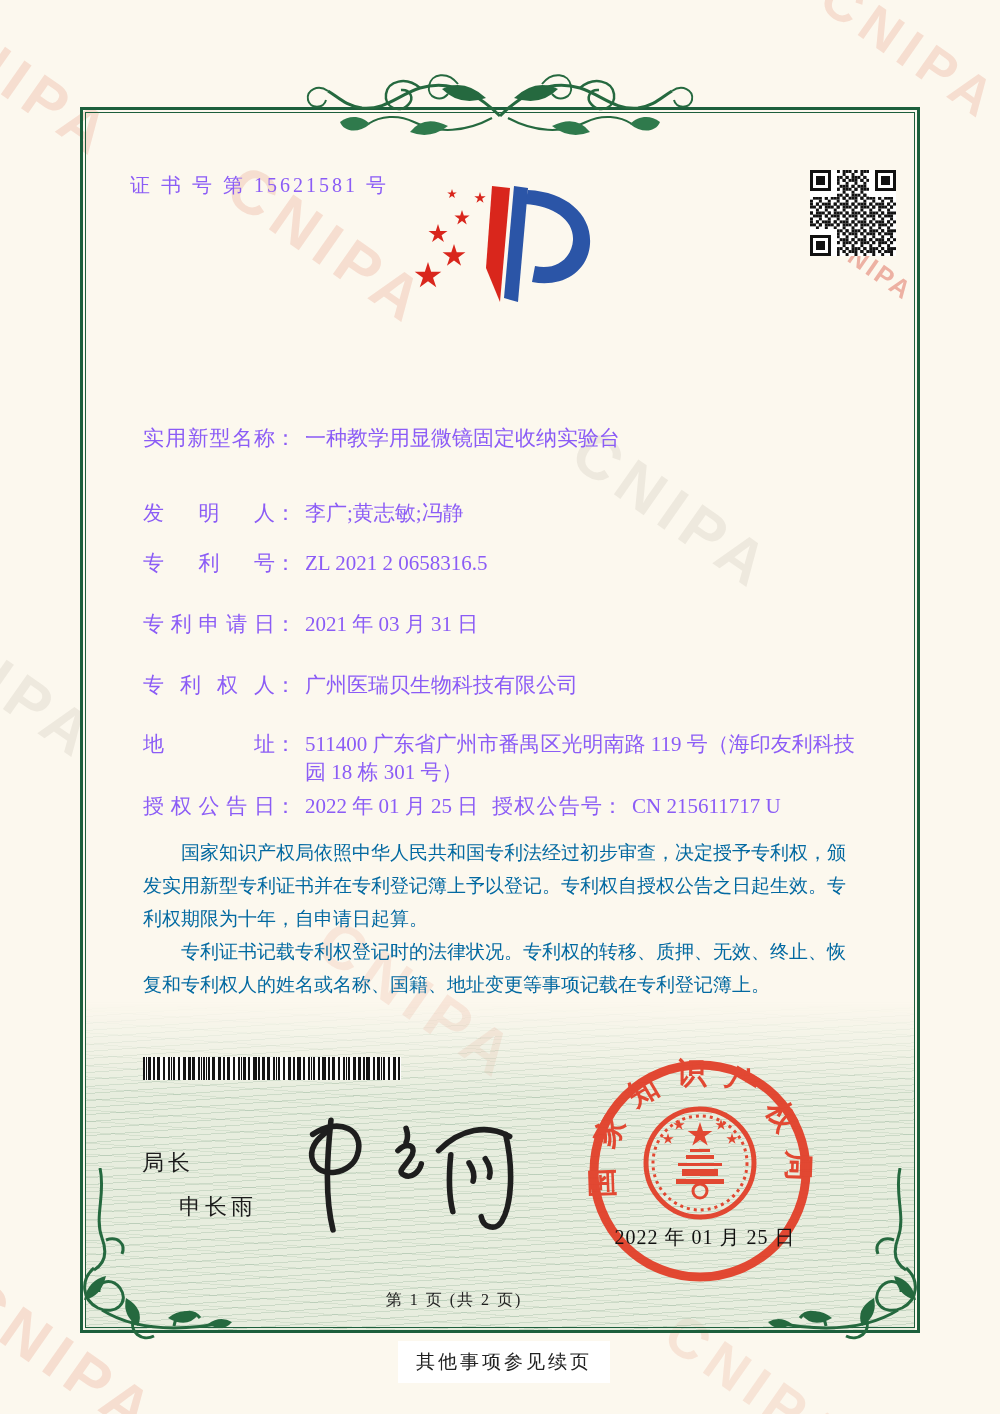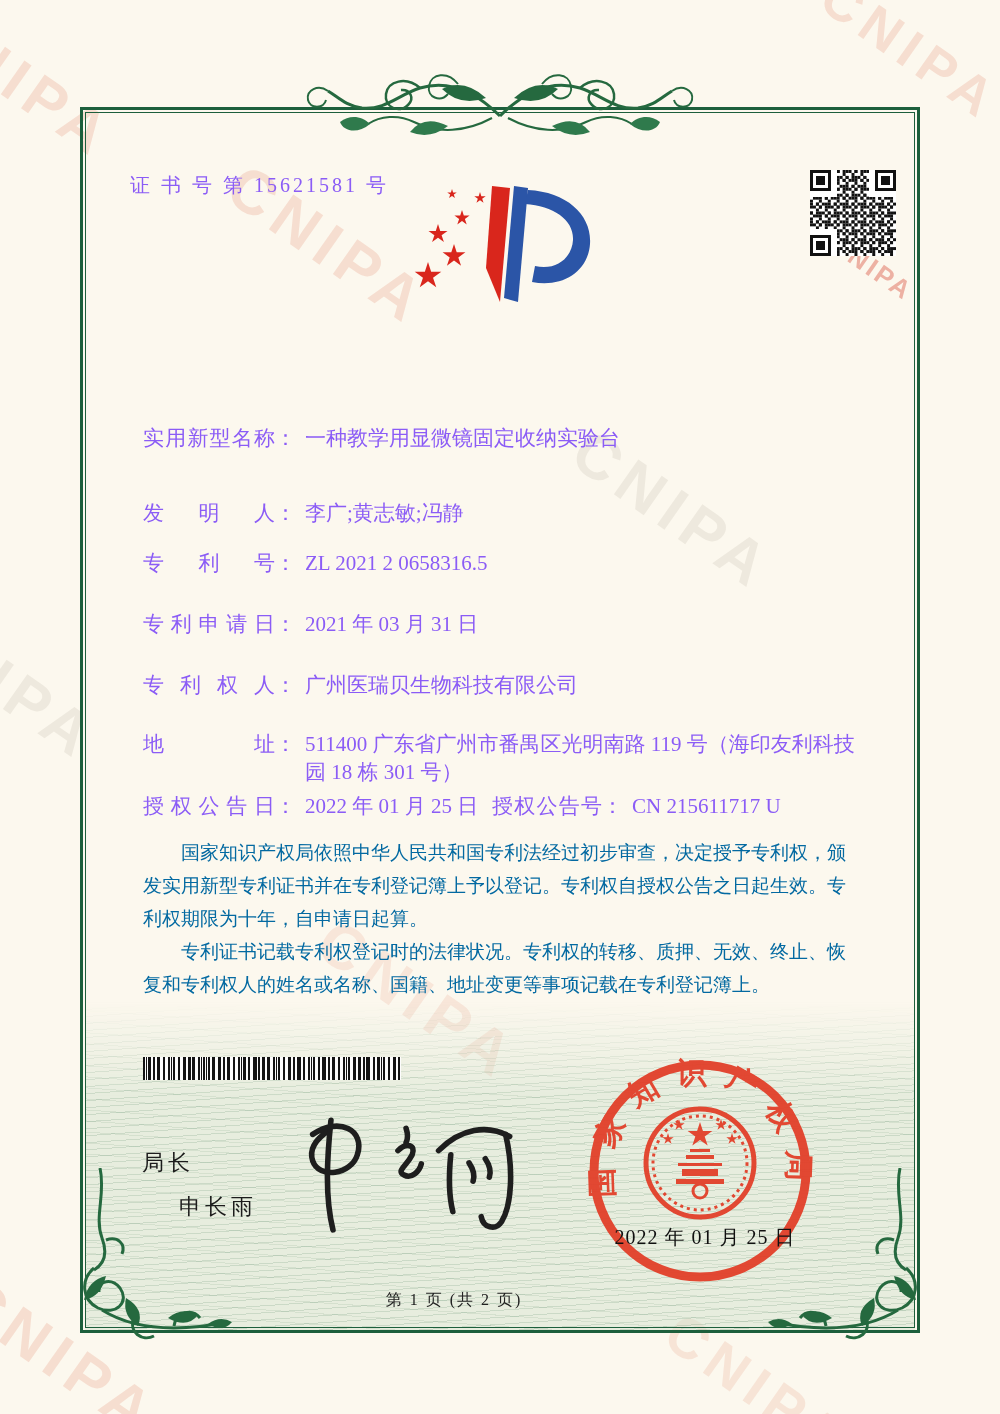--- a/index.html
+++ b/index.html
@@ -288,14 +288,15 @@
       <rect x="106" y="104" width="28" height="4" stroke="none"></rect>
       <rect x="98" y="112" width="44" height="3" stroke="none"></rect>
       <rect x="102" y="118" width="36" height="7" stroke="none"></rect>
       <rect x="96" y="128" width="48" height="5" stroke="none"></rect>
       <circle cx="120" cy="140" r="7" fill="none" stroke-width="3"></circle>
     </g>
   </svg>
   <div class="seal-date">2022 年 01 月 25 日</div>
 
   <div class="page-num">第 1 页 (共 2 页)</div>
+  <div class="footer-note">其他事项参见续页</div>
 
 </div>
 
 </body></html>

